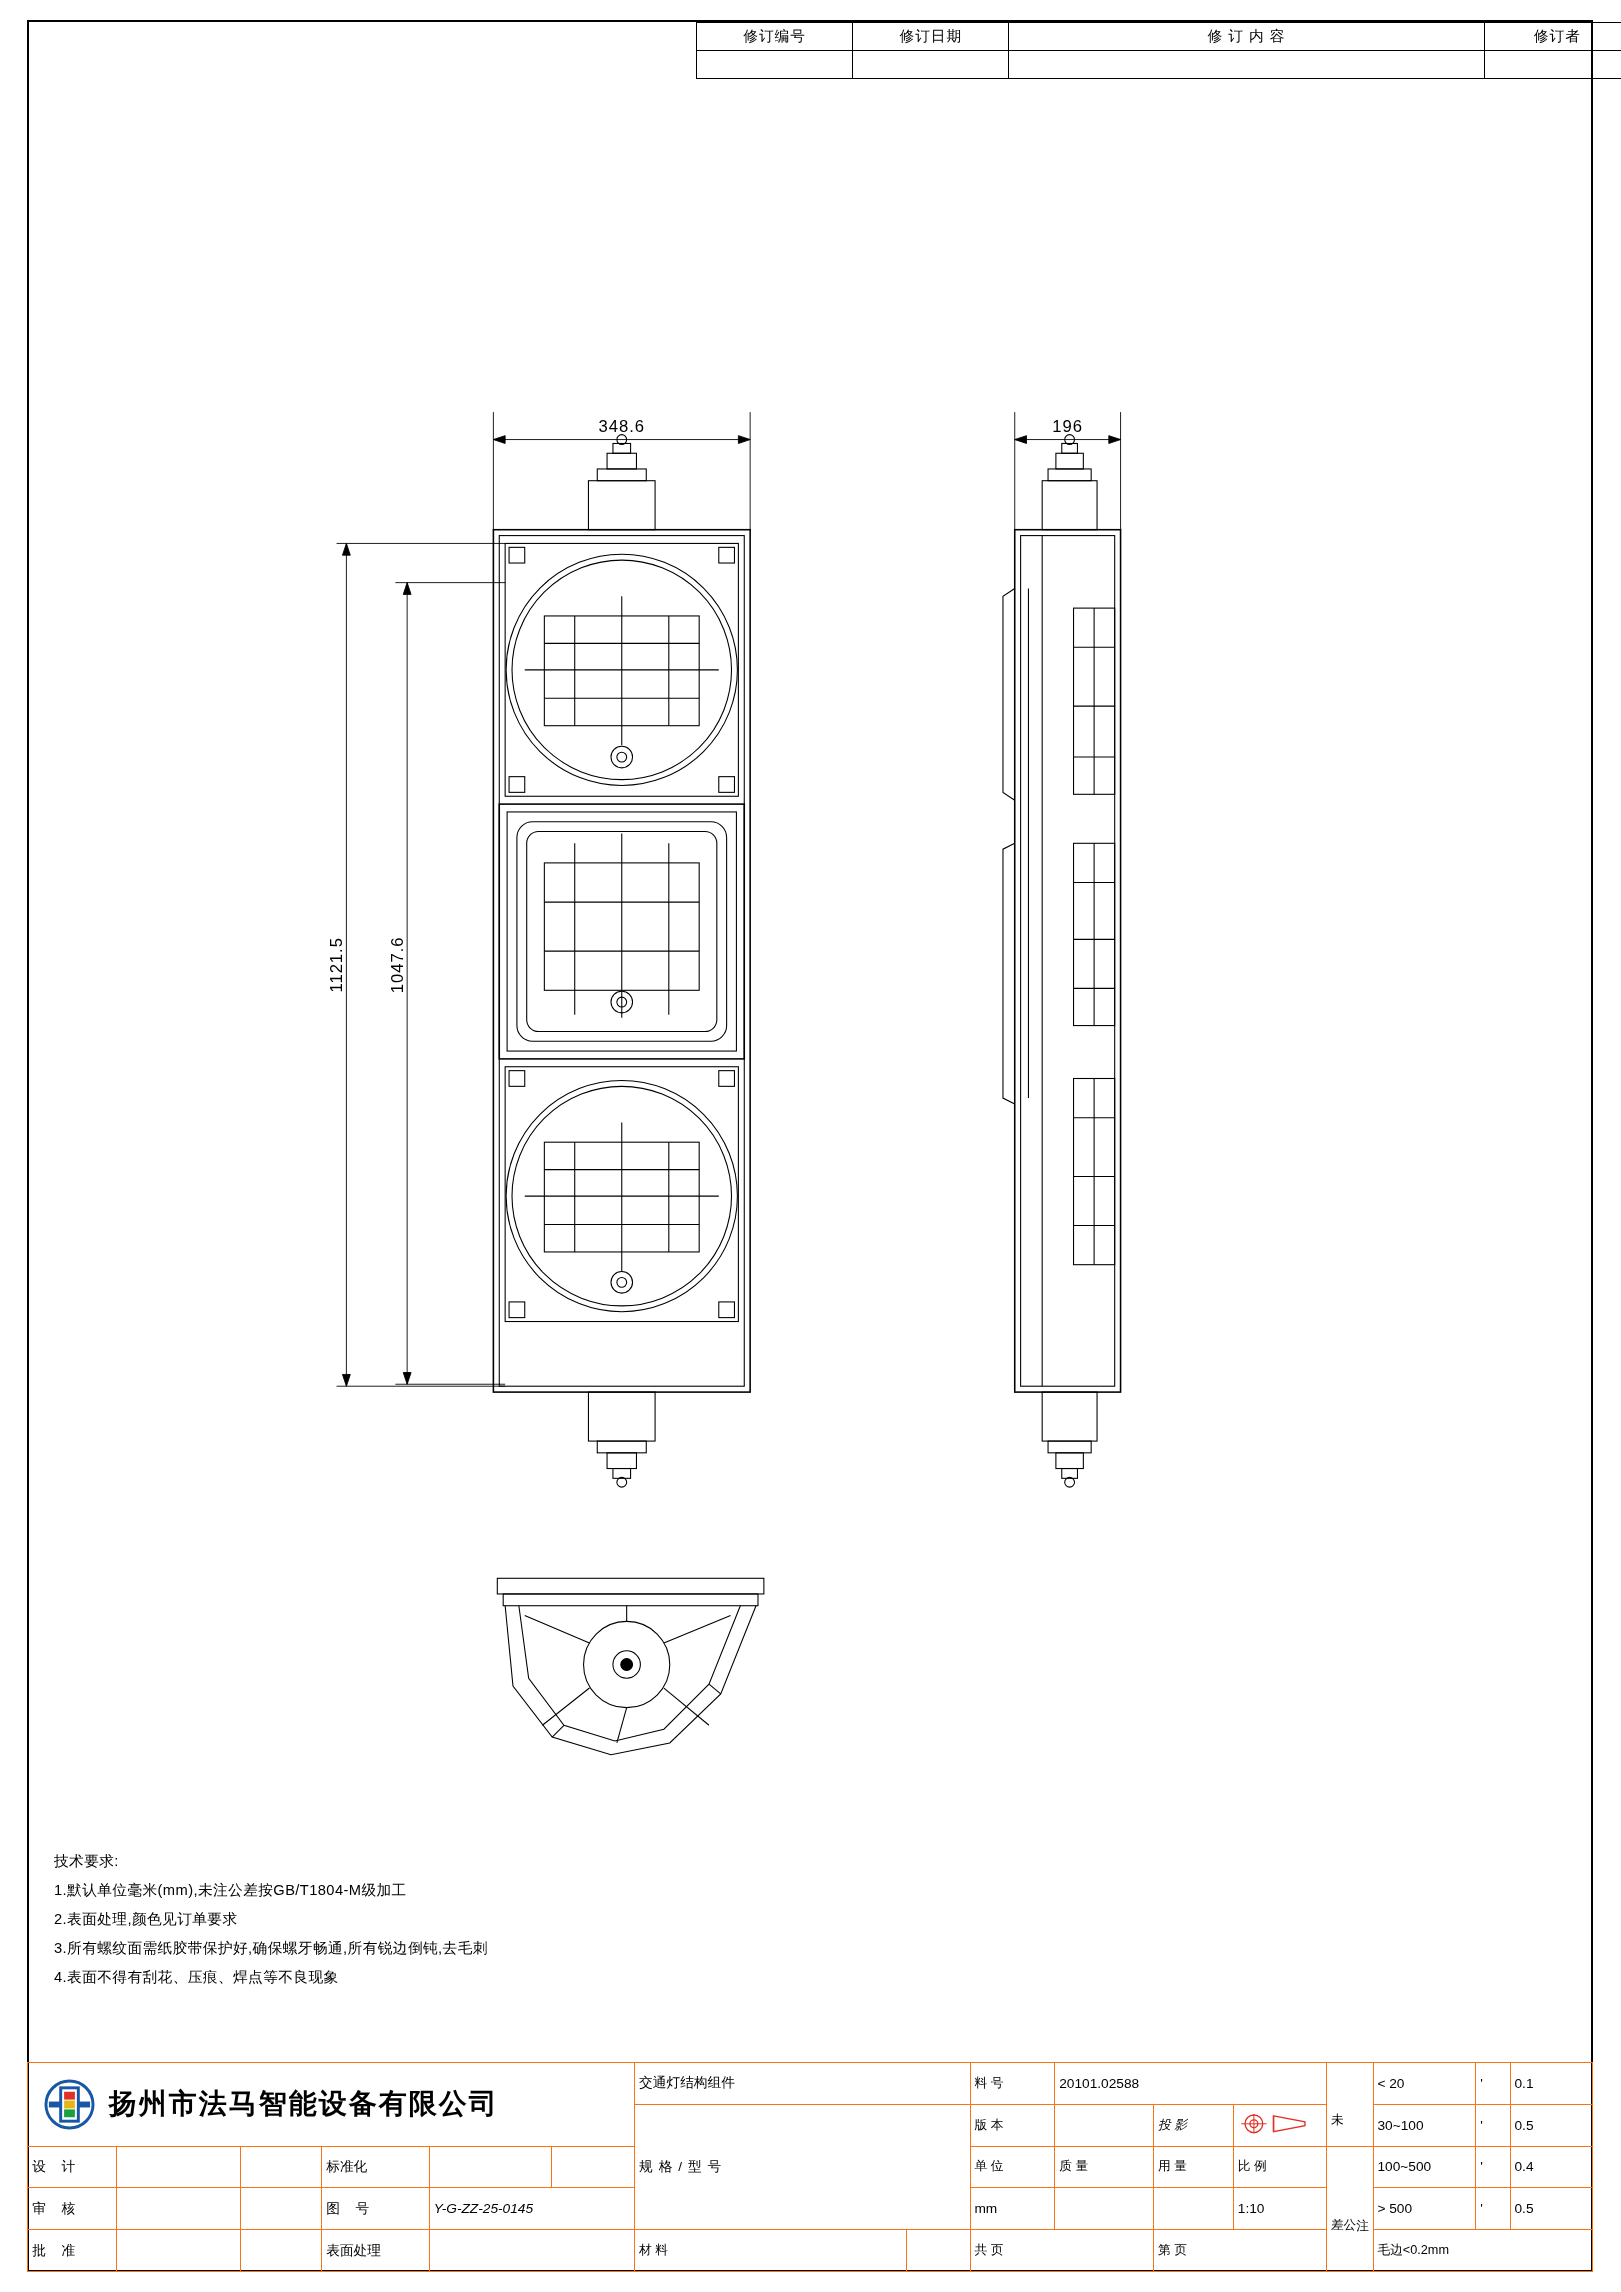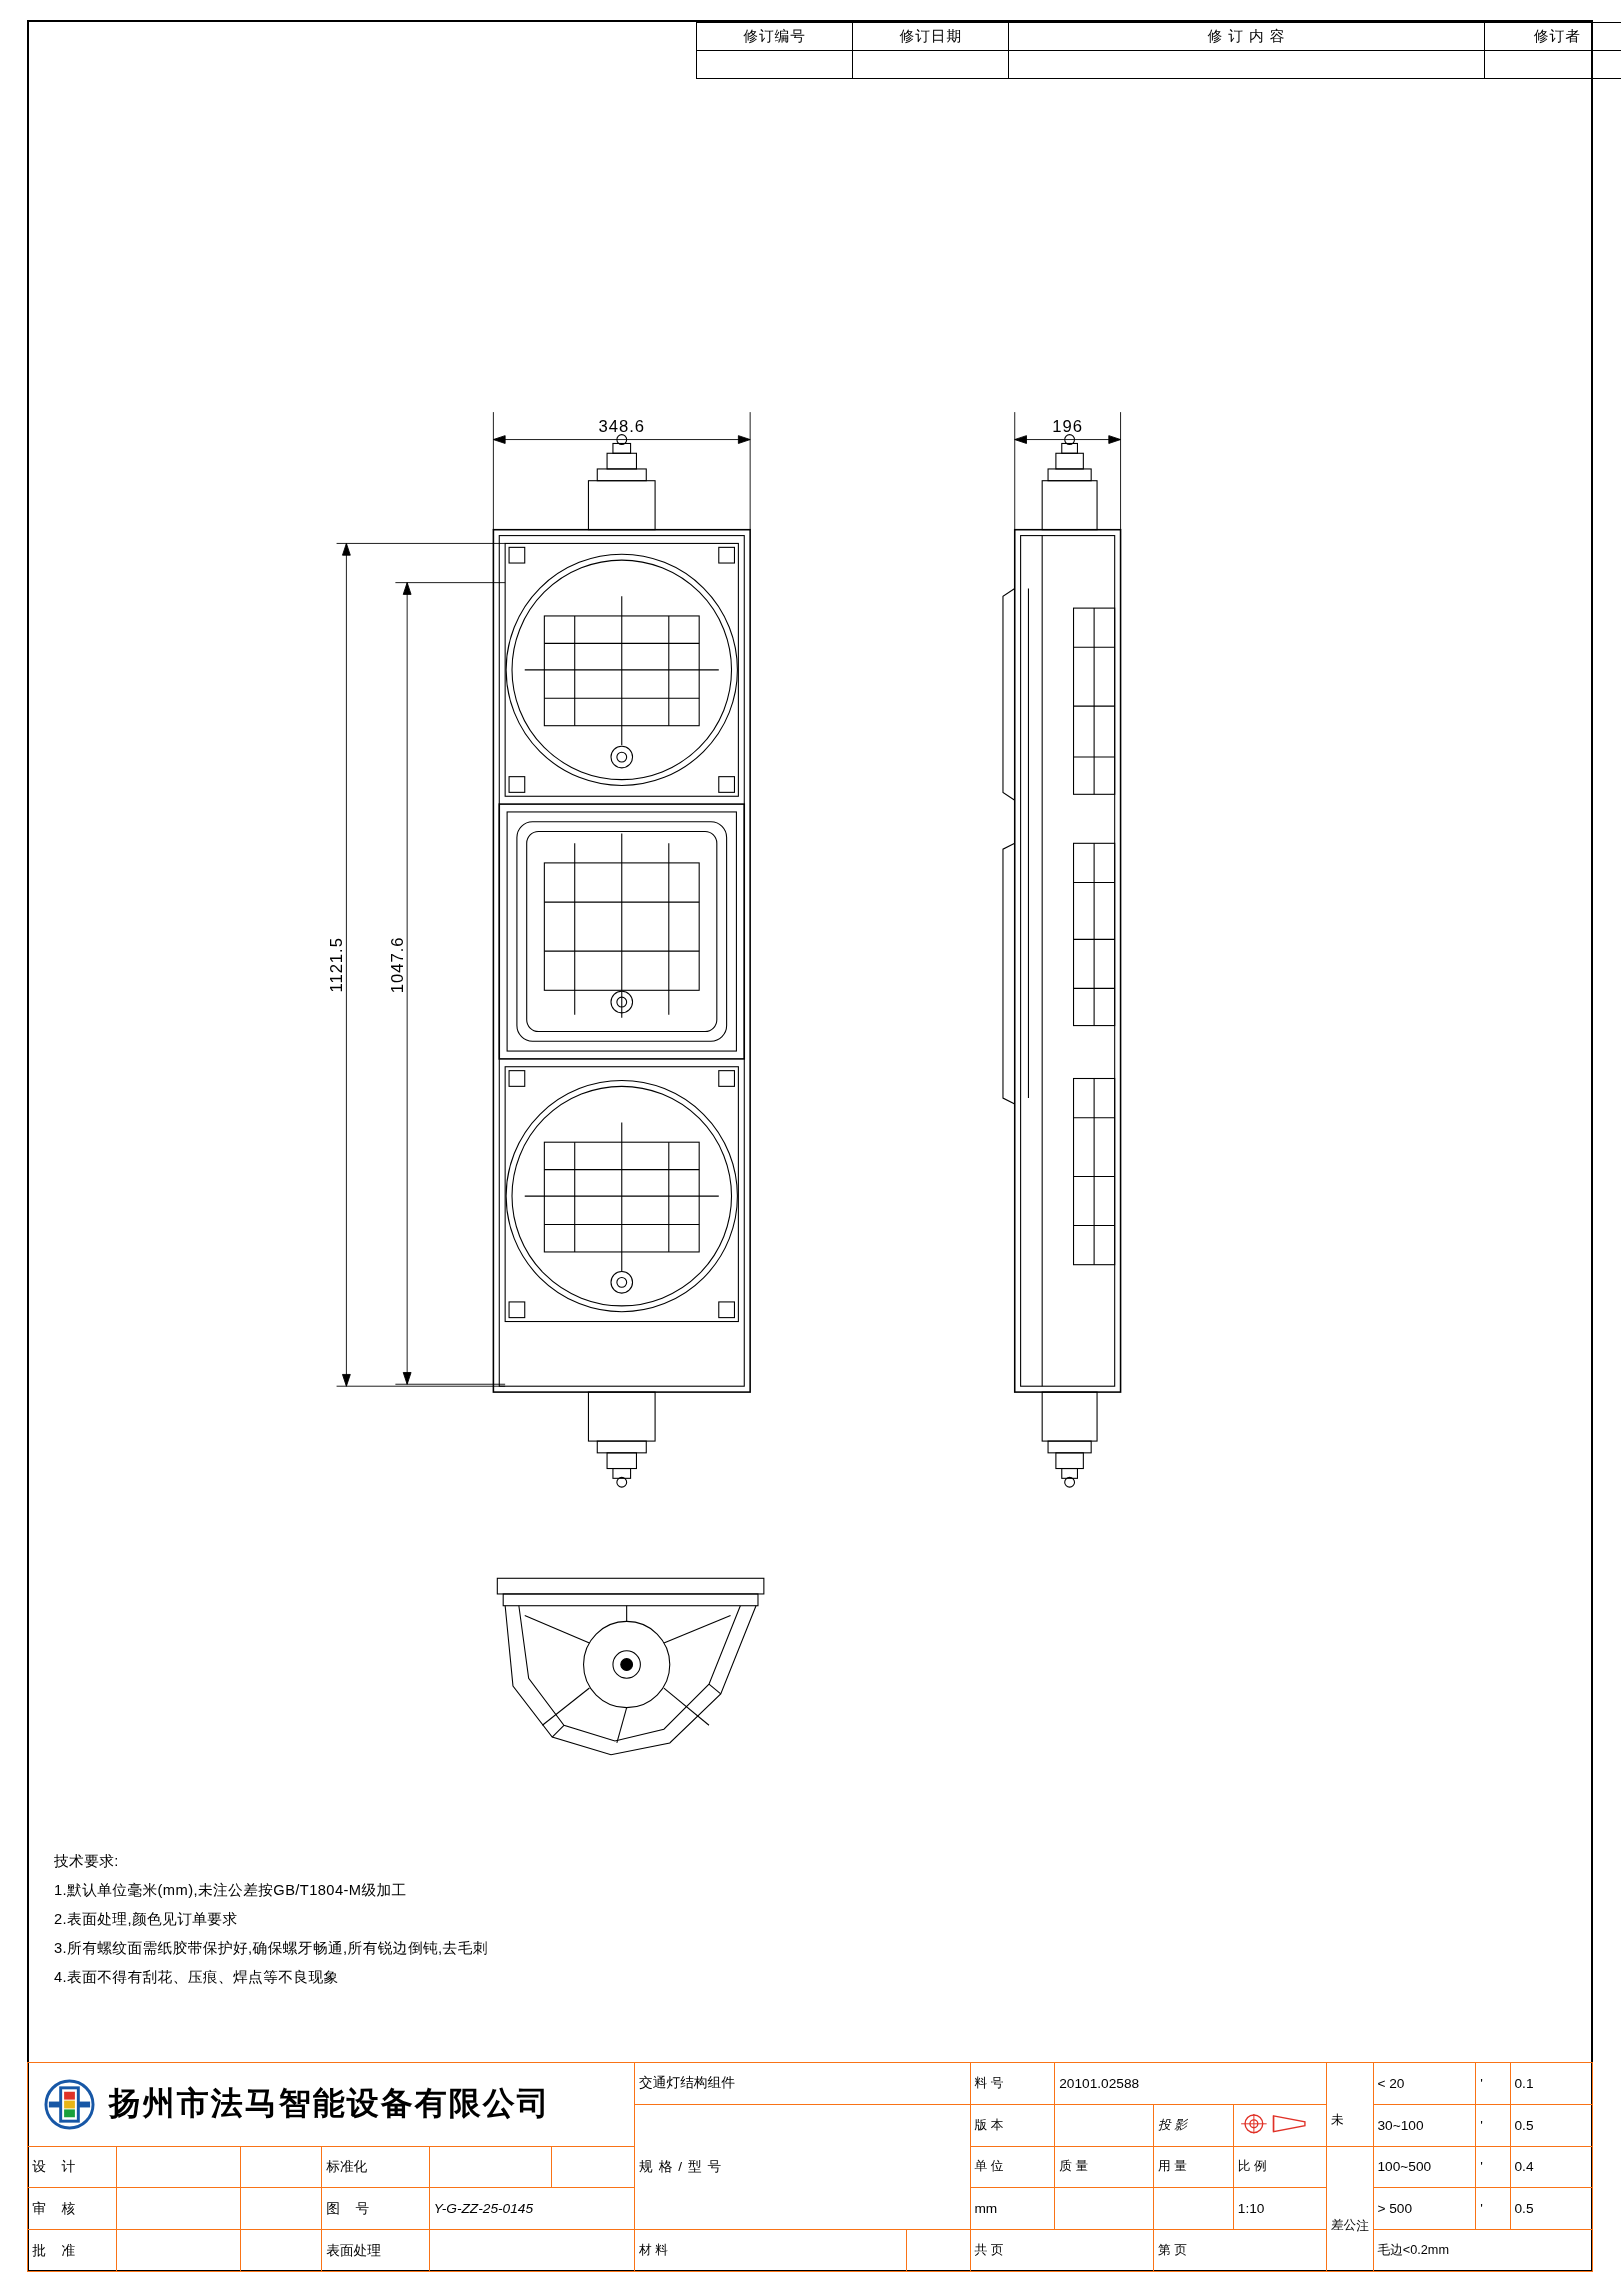--- a/index.html
+++ b/index.html
@@ -83,21 +83,21 @@
     height: 210px;
     font-size: 13.7px;
   }
   .tb-table td {
     border: 1px solid #f97316;
     padding: 0 3.9px;
     height: 34px;
     vertical-align: middle;
   }
   .company {
-    font-size: 32px;
+    font-size: 28px;
     font-weight: bold;
     letter-spacing: 2px;
     white-space: nowrap;
   }
   .lbl { letter-spacing: 5.9px; }
   .small { font-size: 12.7px; }
   .vert {
     writing-mode: vertical-rl;
     text-orientation: upright;
     letter-spacing: 2px;

